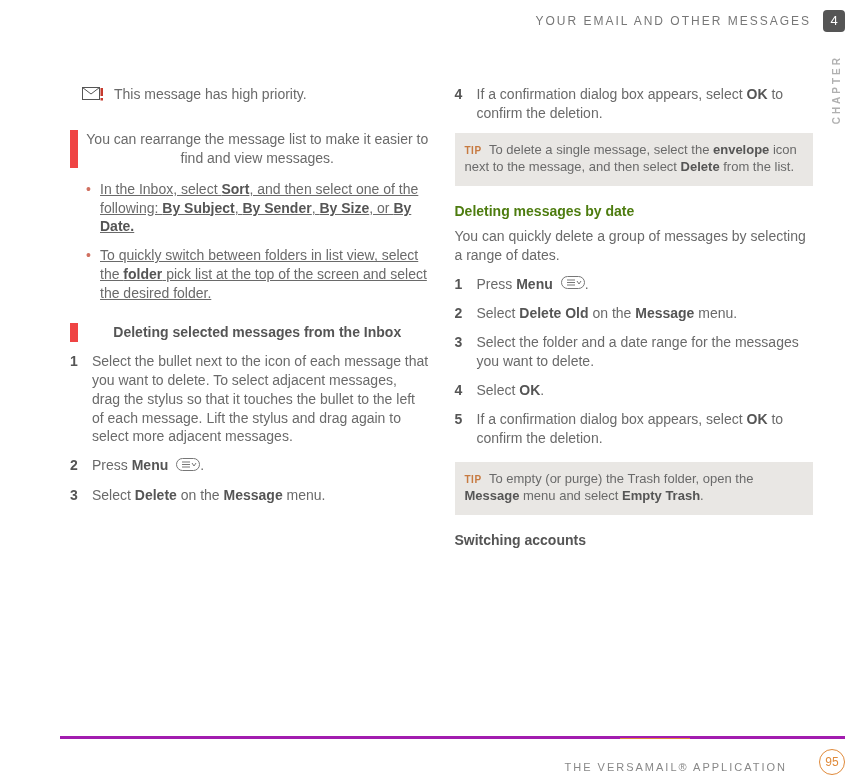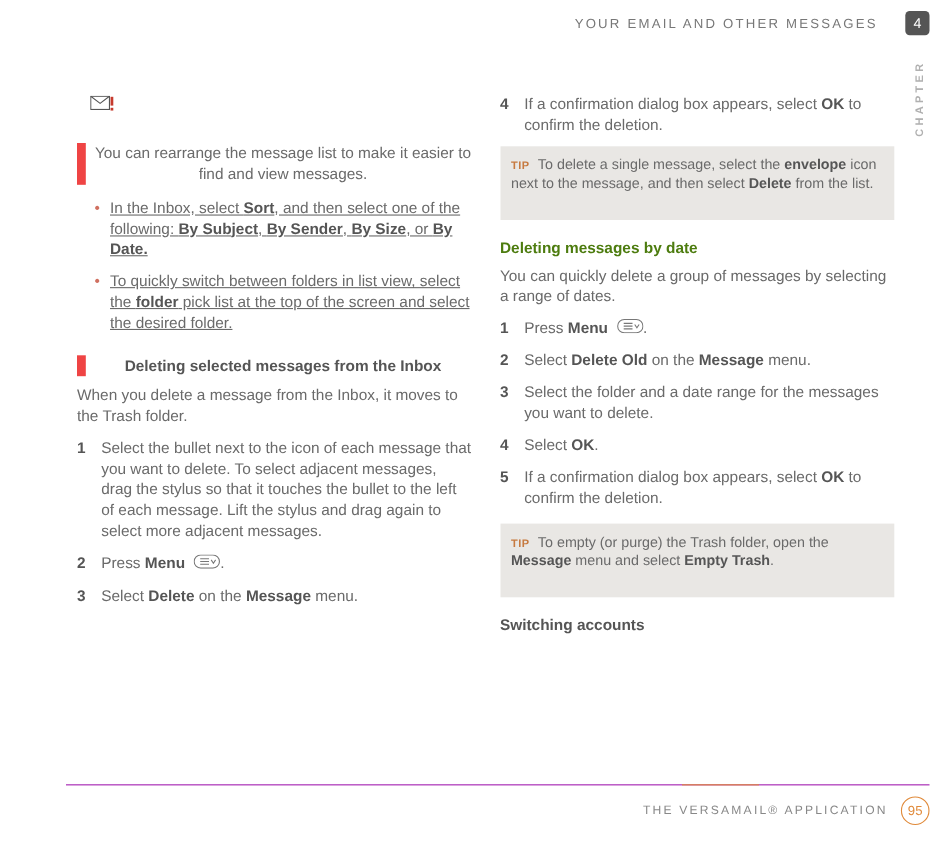--- a/index.html
+++ b/index.html
@@ -17,21 +17,20 @@
   
   .header {
     position: absolute;
     top: 10px;
     right: 18px;
     display: flex;
     align-items: center;
     letter-spacing: 2px;
     color: #777;
     font-size: 12px;
-    gap: 13px;
   }
   .chapter-badge {
     width: 22px; height: 22px;
     background: #555;
     color: #fff;
     border-radius: 4px;
     display: flex; align-items: center; justify-content: center;
     margin-left: 12px;
     font-size: 13px;
     letter-spacing: 0;
@@ -86,55 +85,55 @@
   .ol { list-style: none; margin: 10px 0 14px 0; }
   .ol li { display: flex; align-items: flex-start; margin-bottom: 10px; }
   .ol li .num { flex: 0 0 22px; font-weight: 700; color: #555; }
   .ol li .body { flex: 1; }
   .menu-icon {
     display: inline-block; vertical-align: middle;
     margin-left: 4px;
   }
   .tip-box {
     background: #e9e7e4;
-    padding: 8px 10px 24px 10px;
+    padding: 8px 10px 10px 10px;
     margin: 10px 0 16px 0;
     font-size: 13px;
     line-height: 1.35;
   }
   .tip-label {
     color: #c77a40;
     font-weight: 700;
     font-size: 10px;
     letter-spacing: 0.5px;
     margin-right: 4px;
   }
   .col2-top-step { display: flex; align-items: flex-start; margin-bottom: 10px; }
   .col2-top-step .num { flex: 0 0 22px; font-weight: 700; color: #555; }
   .col2-top-step .body { flex: 1; }
   
   .footer {
     position: absolute;
-    left: 60px; right: 18px; bottom: 32px;
-    border-top: 1px solid #a21caf;
+    left: 60px; right: 18px; bottom: 7px;
+    border-top: 3px solid #a21caf;
     padding-top: 10px;
     display: flex;
     justify-content: flex-end;
-    align-items: center;
+    align-items: flex-end;
   }
   .footer-orange-seg {
     position: absolute;
     top: -1px; left: 560px; width: 70px; height: 1px;
     background: #e08a3a;
   }
   .footer-title {
     letter-spacing: 2px; font-size: 11px; color: #888;
   }
   .page-num {
-    margin-left: 12px;
+    margin-left: 32px;
     width: 26px; height: 26px;
     border: 1px solid #e08a3a;
     border-radius: 50%;
     display: flex; align-items: center; justify-content: center;
     color: #e08a3a; font-size: 12px;
   }
 </style>
 </head>
 <body>
 
@@ -150,39 +149,39 @@
 
     <div class="priority-row">
       <span class="icon">
         <svg width="22" height="16" viewBox="0 0 22 16">
           <rect x="0.5" y="0.5" width="17" height="12" fill="#fff" stroke="#555"></rect>
           <polyline points="0.5,0.5 9,7 17.5,0.5" fill="none" stroke="#555"></polyline>
           <rect x="18.5" y="1" width="2.5" height="8" fill="#c63a2d"></rect>
           <rect x="18.5" y="11" width="2.5" height="2.5" fill="#c63a2d"></rect>
         </svg>
       </span>
+      <span>This message has high priority.</span>
     </div>
 
     <div class="section-marker">
       <span>You can rearrange the message list to make it easier to find and view messages.</span>
     </div>
 
     <ul class="bullets">
       <li>
         <span>In the Inbox, select </span><b>Sort</b><span>, and then select one of the following: </span><b>By Subject</b><span>, </span><b>By Sender</b><span>, </span><b>By Size</b><span>, or </span><b>By Date.</b>
       </li>
       <li>
         <span>To quickly switch between folders in list view, select the </span><b>folder</b><span> pick list at the top of the screen and select the desired folder.</span>
       </li>
     </ul>
 
     <div class="section-marker heading-block">
       <span class="h">Deleting selected messages from the Inbox</span>
     </div>
-    <p style="margin-bottom:10px;">When you delete a message from the Inbox, it moves to the Trash folder.</p>
 
     <ol class="ol">
       <li>
         <span class="num">1</span>
         <span class="body">Select the bullet next to the icon of each message that you want to delete. To select adjacent messages, drag the stylus so that it touches the bullet to the left of each message. Lift the stylus and drag again to select more adjacent messages.</span>
       </li>
       <li>
         <span class="num">2</span>
         <span class="body">
           <span>Press </span><b>Menu</b>

